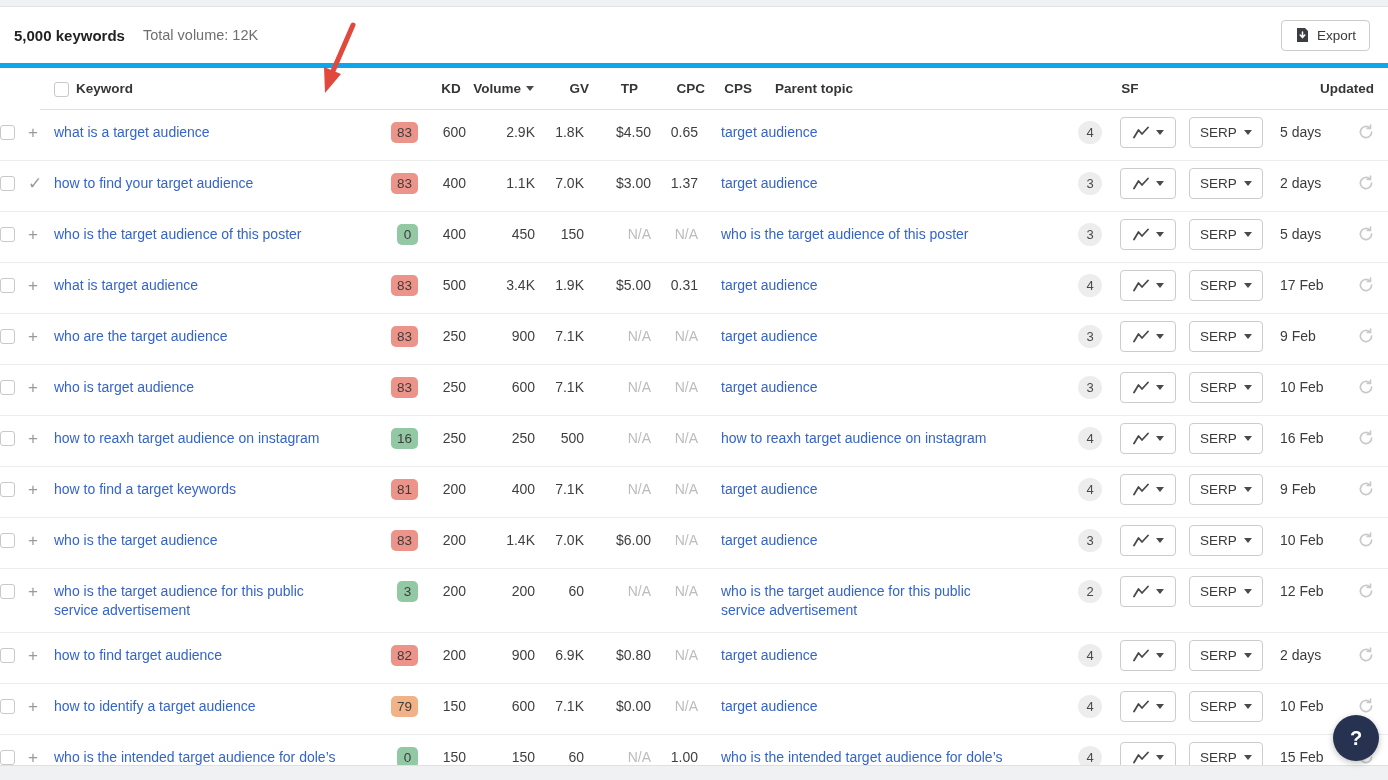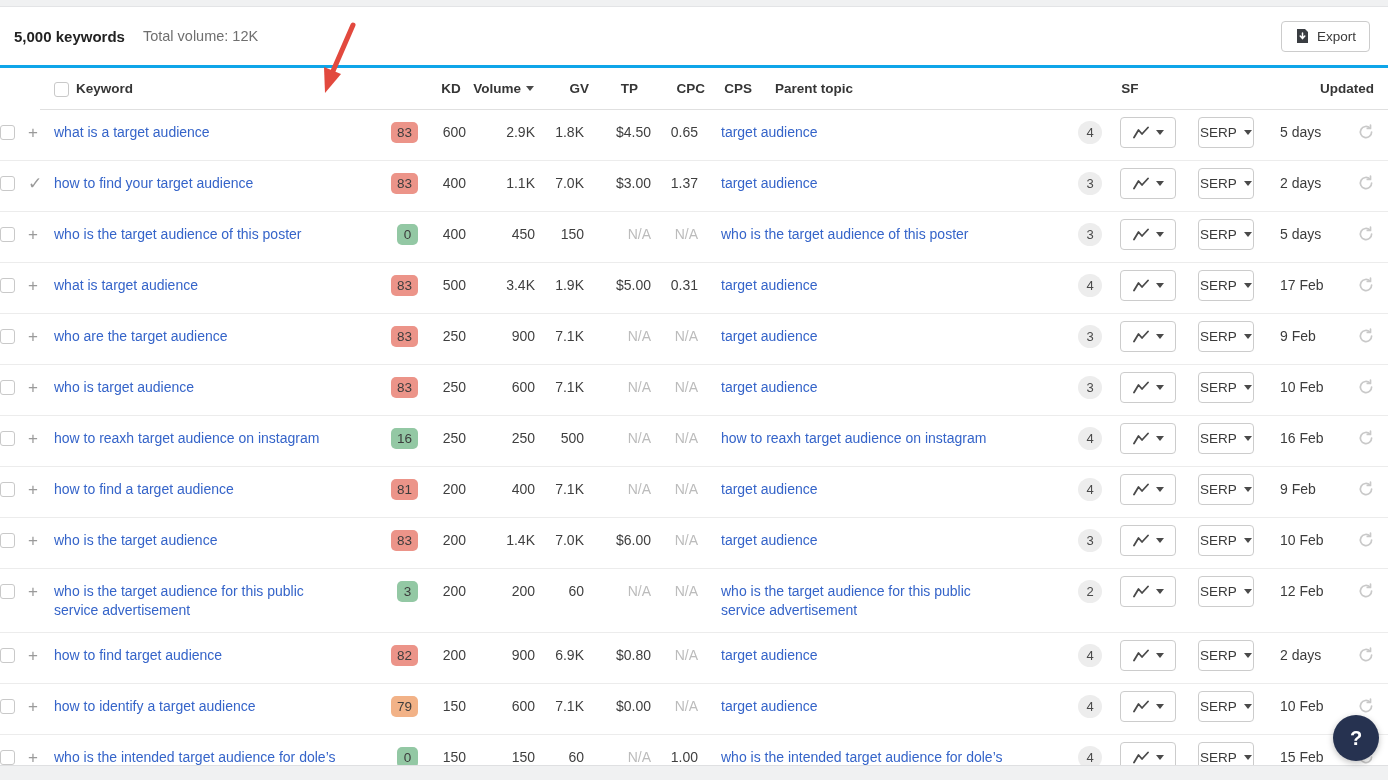--- a/index.html
+++ b/index.html
@@ -6,21 +6,21 @@
   html,body { width:1388px; height:780px; overflow:hidden; background:#fff;
     font-family:"Liberation Sans","DejaVu Sans",sans-serif; color:#3c3c3c; }
   .page { position:relative; width:1388px; height:780px; }
 
   .edge-strip { position:absolute; left:0; width:1388px; background:#f0f1f2; z-index:5; }
   .edge-top { top:0; height:7px; border-bottom:1px solid #e3e4e6; }
   .edge-bottom { top:765px; height:15px; border-top:1px solid #dfe0e2; }
 
   
   .toolbar { position:absolute; top:7px; left:0; width:1388px; height:61px;
-    display:flex; align-items:center; padding:0 14px; border-bottom:3px solid #0ea5e9; background:#fff; }
+    display:flex; align-items:center; padding:0 14px; border-bottom:5px solid #0ea5e9; background:#fff; }
   .kw-count { font-size:15px; font-weight:bold; color:#222; }
   .total-volume { font-size:14.5px; color:#6f6f6f; margin-left:18px; }
   .spacer { flex:1; }
   .btn { display:inline-flex; align-items:center; justify-content:center; gap:7px;
     height:31px; background:#fff; border:1px solid #cccccc; border-radius:4px;
     font-size:13.5px; color:#3a3a3a; cursor:pointer; }
   .export-btn { padding:0 13px; margin-right:4px; }
 
   
   .grid { display:grid; padding-left:14px;
@@ -51,21 +51,21 @@
     font-size:13.5px; line-height:17px; color:#3d3d3d; text-align:center; margin-top:-1px; }
   .c-num { text-align:right; color:#3f3f3f; }
   .na { color:#bcbcbc; }
   .c-parent { padding-left:23px; padding-right:56px; }
   .c-sf { display:flex; justify-content:center; }
   .sf-pill { width:24px; height:23px; border-radius:50%; background:#ededed; color:#4a4a4a;
     font-size:13px; display:flex; align-items:center; justify-content:center; margin-top:-2px; }
   .c-btn { display:flex; justify-content:center; }
   .row .btn { margin-top:-6px; }
   .chart-btn { width:56px; padding:0; }
-  .serp-btn { width:56px; padding:0; }
+  .serp-btn { width:74px; padding:0; }
   .caret { width:0; height:0; border-left:4px solid transparent; border-right:4px solid transparent;
     border-top:5px solid #4a4a4a; display:inline-block; }
   .c-upd { padding-left:10px; color:#3c3c3c; }
   .c-refresh { display:flex; justify-content:center; }
   .refresh-ic { margin-top:1px; cursor:pointer; }
 
   .annot-arrow { position:absolute; left:300px; top:12px; z-index:4; pointer-events:none; }
 
   .help-fab { position:absolute; top:715px; right:9px; width:46px; height:46px; border-radius:50%;
     background:var(--help,#263250); color:#fff; font-size:20px; font-weight:bold;
@@ -409,21 +409,21 @@
       <svg class="refresh-ic" width="16" height="16" viewBox="0 0 16 16">
         <path d="M13.6 8 a5.6 5.6 0 1 1 -1.7 -4" fill="none" stroke="#c9c9c9" stroke-width="1.7" stroke-linecap="round"></path>
         <path d="M12.5 1.2 v3.2 h-3.2" fill="none" stroke="#c9c9c9" stroke-width="1.7" stroke-linecap="round" stroke-linejoin="round"></path>
       </svg>
     </span>
   </div>
       <div class="grid row">
     <span class="checkbox"></span>
     <span class="add-ic">+</span>
     <span class="c-kw">
-      <a class="kw-link">how to find a target audience</a>
+      <a class="kw-link">how to find a target keywords</a>
     </span>
     <span class="c-kd">
       <span class="kd-badge" style="background: rgb(236, 148, 137);">81</span>
     </span>
     <span class="c-num">200</span>
     <span class="c-num">400</span>
     <span class="c-num">7.1K</span>
     <span class="c-num na">N/A</span>
     <span class="c-num na">N/A</span>
     <span class="c-parent">

